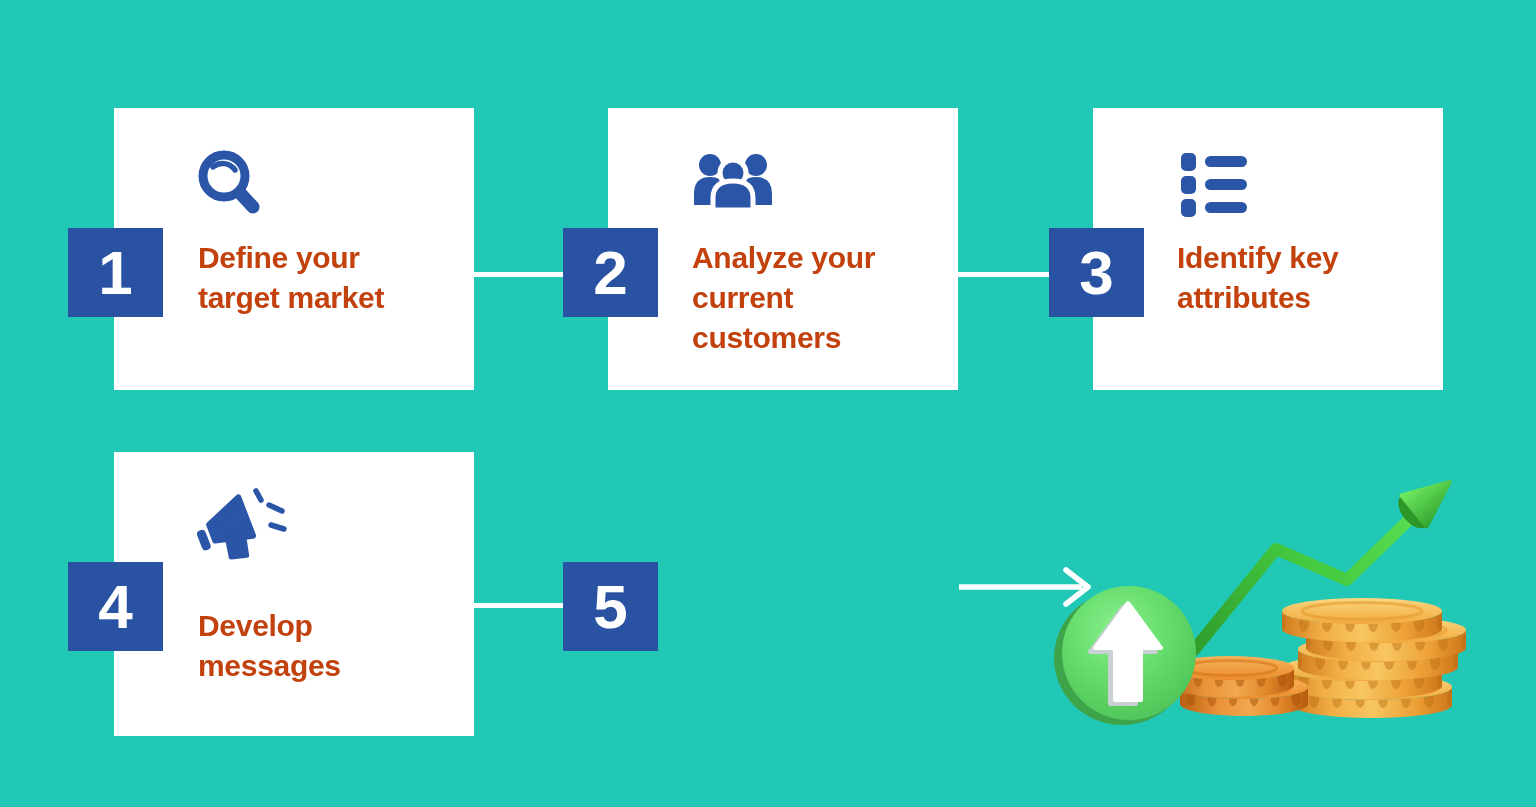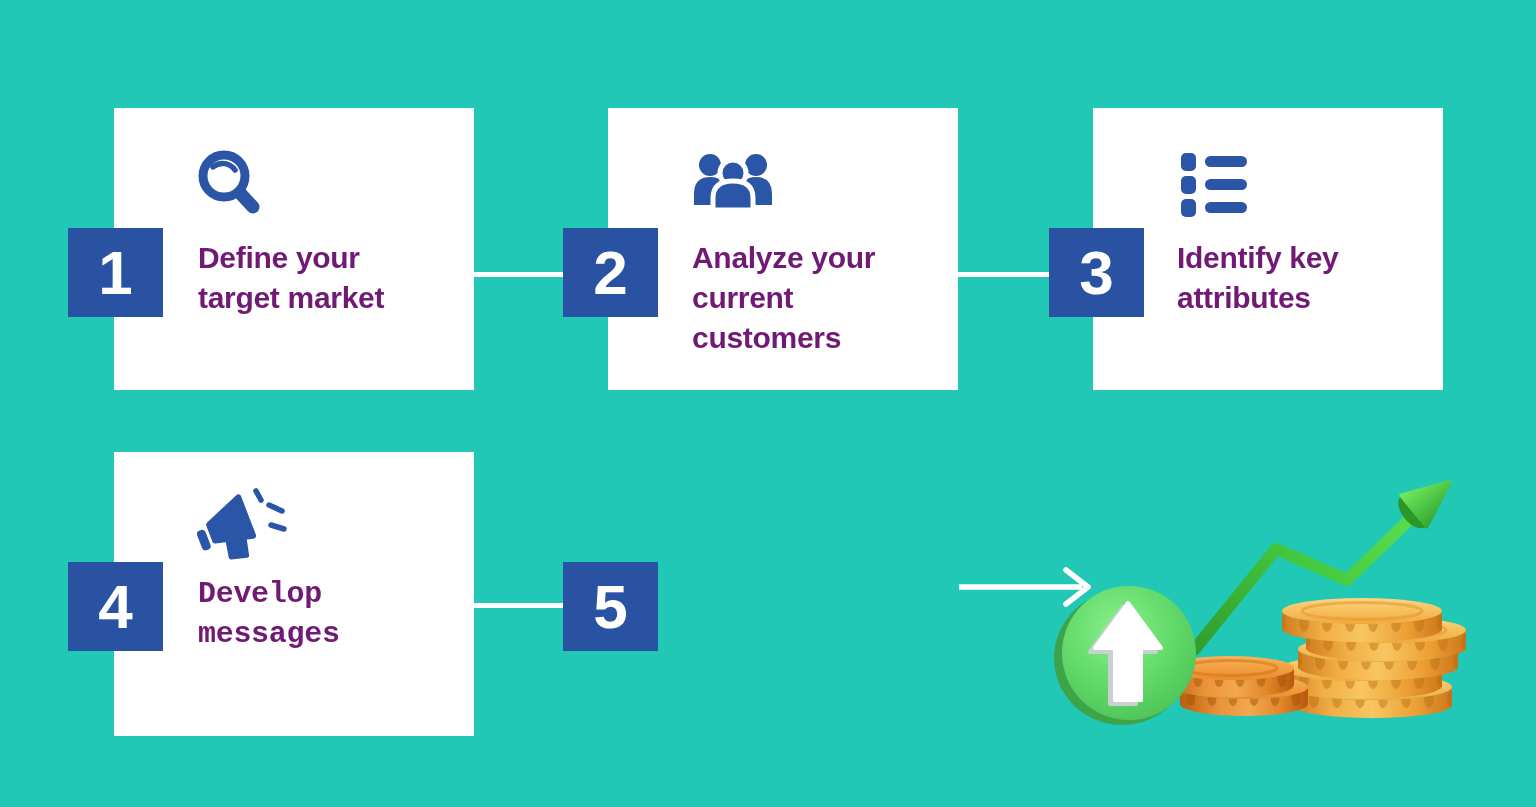--- a/index.html
+++ b/index.html
@@ -11,23 +11,23 @@
   .card{
     position:absolute;background:#ffffff;
   }
   .icon{
     position:absolute;left:80px;top:40px;width:95px;height:80px;
   }
   .row2 .icon{top:36px;}
   .title{
     position:absolute;left:84px;top:130px;
     font-size:30px;line-height:40px;font-weight:700;
-    letter-spacing:-0.3px;color:#701a75;white-space:pre-line;
-  }
-  .row2 .title{top:122px;font-family:Liberation Mono, monospace;}
+    letter-spacing:-0.3px;color:#c2410c;white-space:pre-line;
+  }
+  .row2 .title{top:154px;}
   .badge{
     position:absolute;width:95px;height:89px;background:#2a52a3;
     display:flex;align-items:center;justify-content:center;
     color:#ffffff;font-size:62px;font-weight:700;
   }
   .connector{
     position:absolute;height:5px;background:#ffffff;
   }
   .abs{position:absolute;}
 </style>

